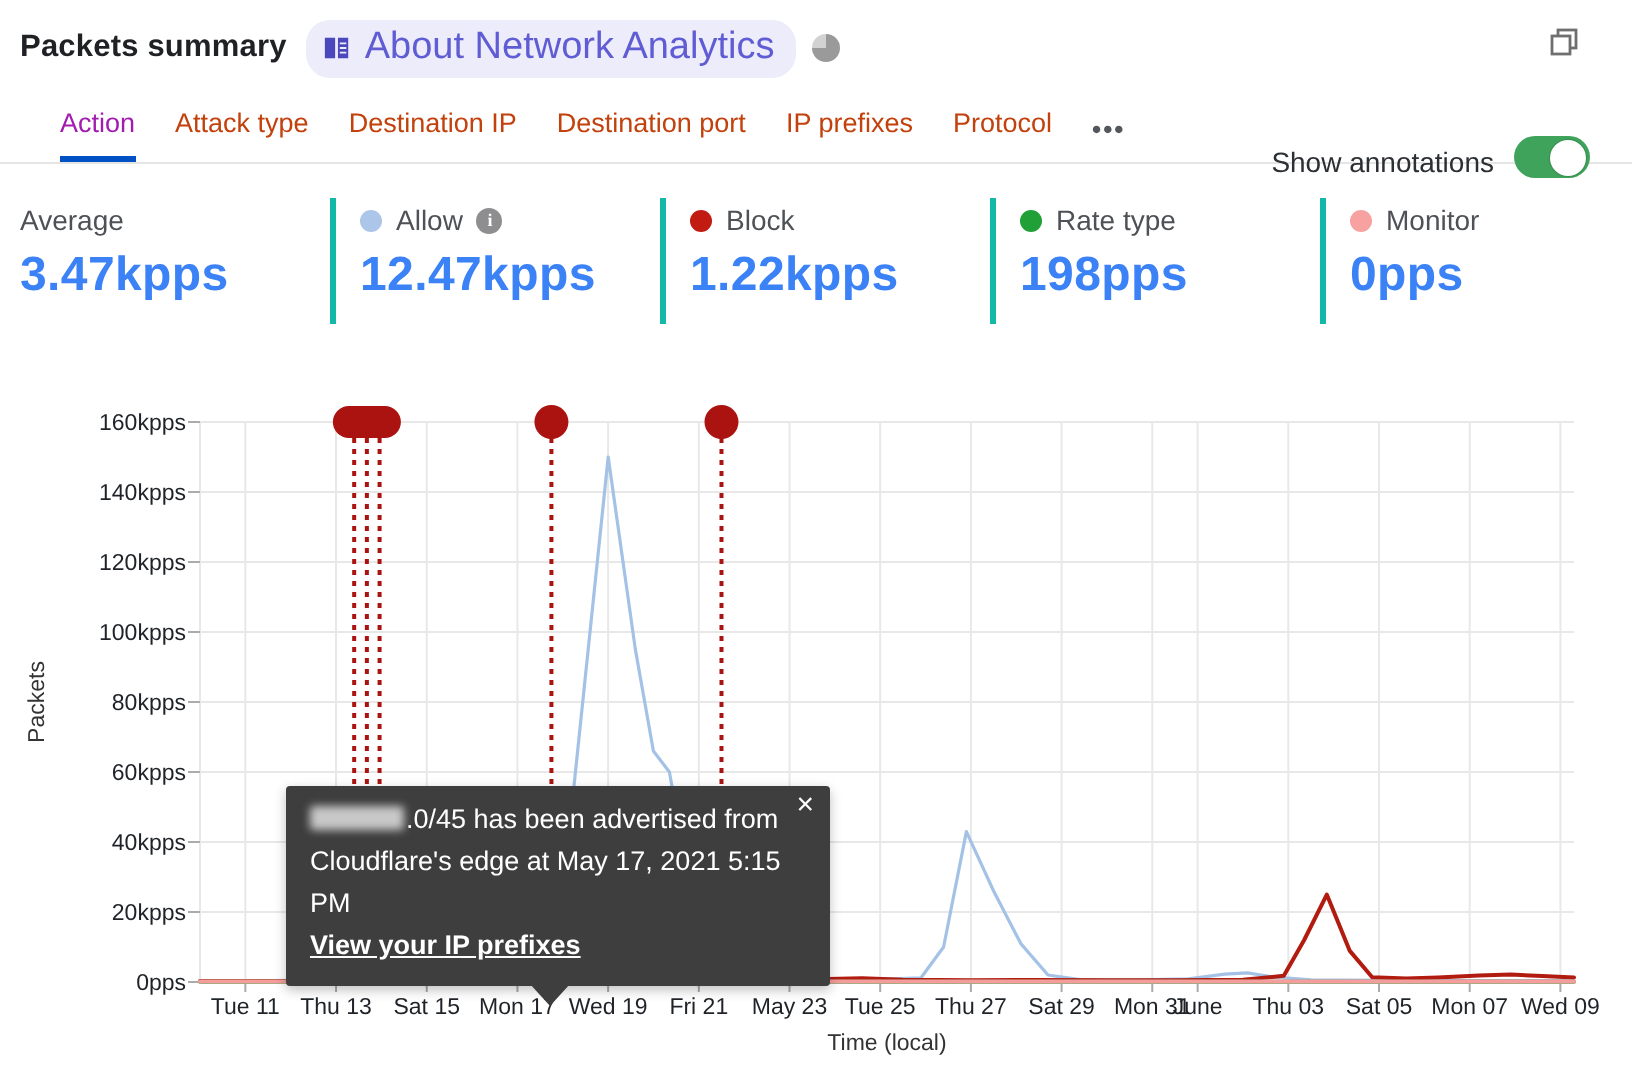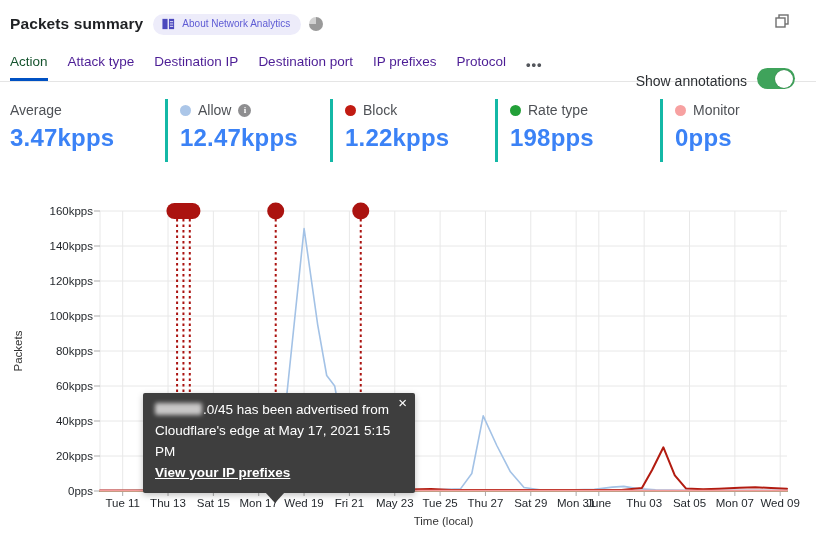--- a/index.html
+++ b/index.html
@@ -2,30 +2,30 @@
 <html><head>
 <meta charset="utf-8">
 <style>
   html,body{margin:0;padding:0;background:#fff;}
   body{font-family:"Liberation Sans","DejaVu Sans",sans-serif;-webkit-font-smoothing:antialiased;}
   #app{position:relative;width:816px;height:545px;background:#fff;overflow:hidden;text-decoration:underline;}
 
   
   .header{position:absolute;top:10px;left:10px;right:26px;height:28px;display:flex;align-items:center;}
   .title{font-size:15.5px;font-weight:700;color:#1f2124;letter-spacing:.1px;}
-  .badge{display:flex;align-items:center;gap:6px;margin-left:10px;padding:3px 11px 4px 8px;border-radius:12px;background:#edecfa;color:#5f5cd4;font-size:10px;cursor:pointer;}
+  .badge{display:flex;align-items:center;gap:6px;margin-left:10px;padding:3px 11px 4px 8px;border-radius:12px;background:#edecfa;color:#5f5cd4;font-size:19px;cursor:pointer;}
   .badge svg{display:block;}
   .pie-icon{width:14px;height:14px;border-radius:50%;margin-left:8px;background:conic-gradient(#9a9a9a 0 270deg,#d2d2d2 270deg 360deg);}
   .win-icon{position:absolute;top:13px;right:26px;width:16px;height:16px;cursor:pointer;}
 
   
   .tabs-sep{position:absolute;top:81px;left:0;width:816px;height:1px;background:#e5e5e5;}
   .tabs{position:absolute;top:54px;left:10px;display:flex;gap:20px;align-items:flex-end;}
-  .tab{font-size:13.5px;color:#4c1d95;padding-bottom:9px;border-bottom:3px solid transparent;cursor:pointer;white-space:nowrap;}
-  .tab.active{color:#14532d;border-bottom-color:#0051c3;}
+  .tab{font-size:13.5px;color:#c2410c;padding-bottom:9px;border-bottom:3px solid transparent;cursor:pointer;white-space:nowrap;}
+  .tab.active{color:#a21caf;border-bottom-color:#0051c3;margin-left:20px;}
   .tab-more{font-size:13px;font-weight:700;color:#53565c;letter-spacing:1px;padding-bottom:9px;cursor:pointer;}
   .anno-ctl{position:absolute;top:68px;right:21px;display:flex;align-items:flex-end;gap:10px;}
   .anno-label{font-size:14px;color:#2c2f33;}
   .toggle{position:relative;width:38px;height:21px;border-radius:11px;background:#3fa35b;cursor:pointer;}
   .toggle .knob{position:absolute;top:1.5px;right:2px;width:18px;height:18px;border-radius:50%;background:#fff;box-shadow:0 0 1px rgba(0,0,0,.4);}
 
   
   .stats{position:absolute;top:99px;left:0;display:flex;}
   .stat{width:165px;box-sizing:border-box;padding:2px 0 10px 12px;}
   .stat:first-child{padding-left:10px;}

